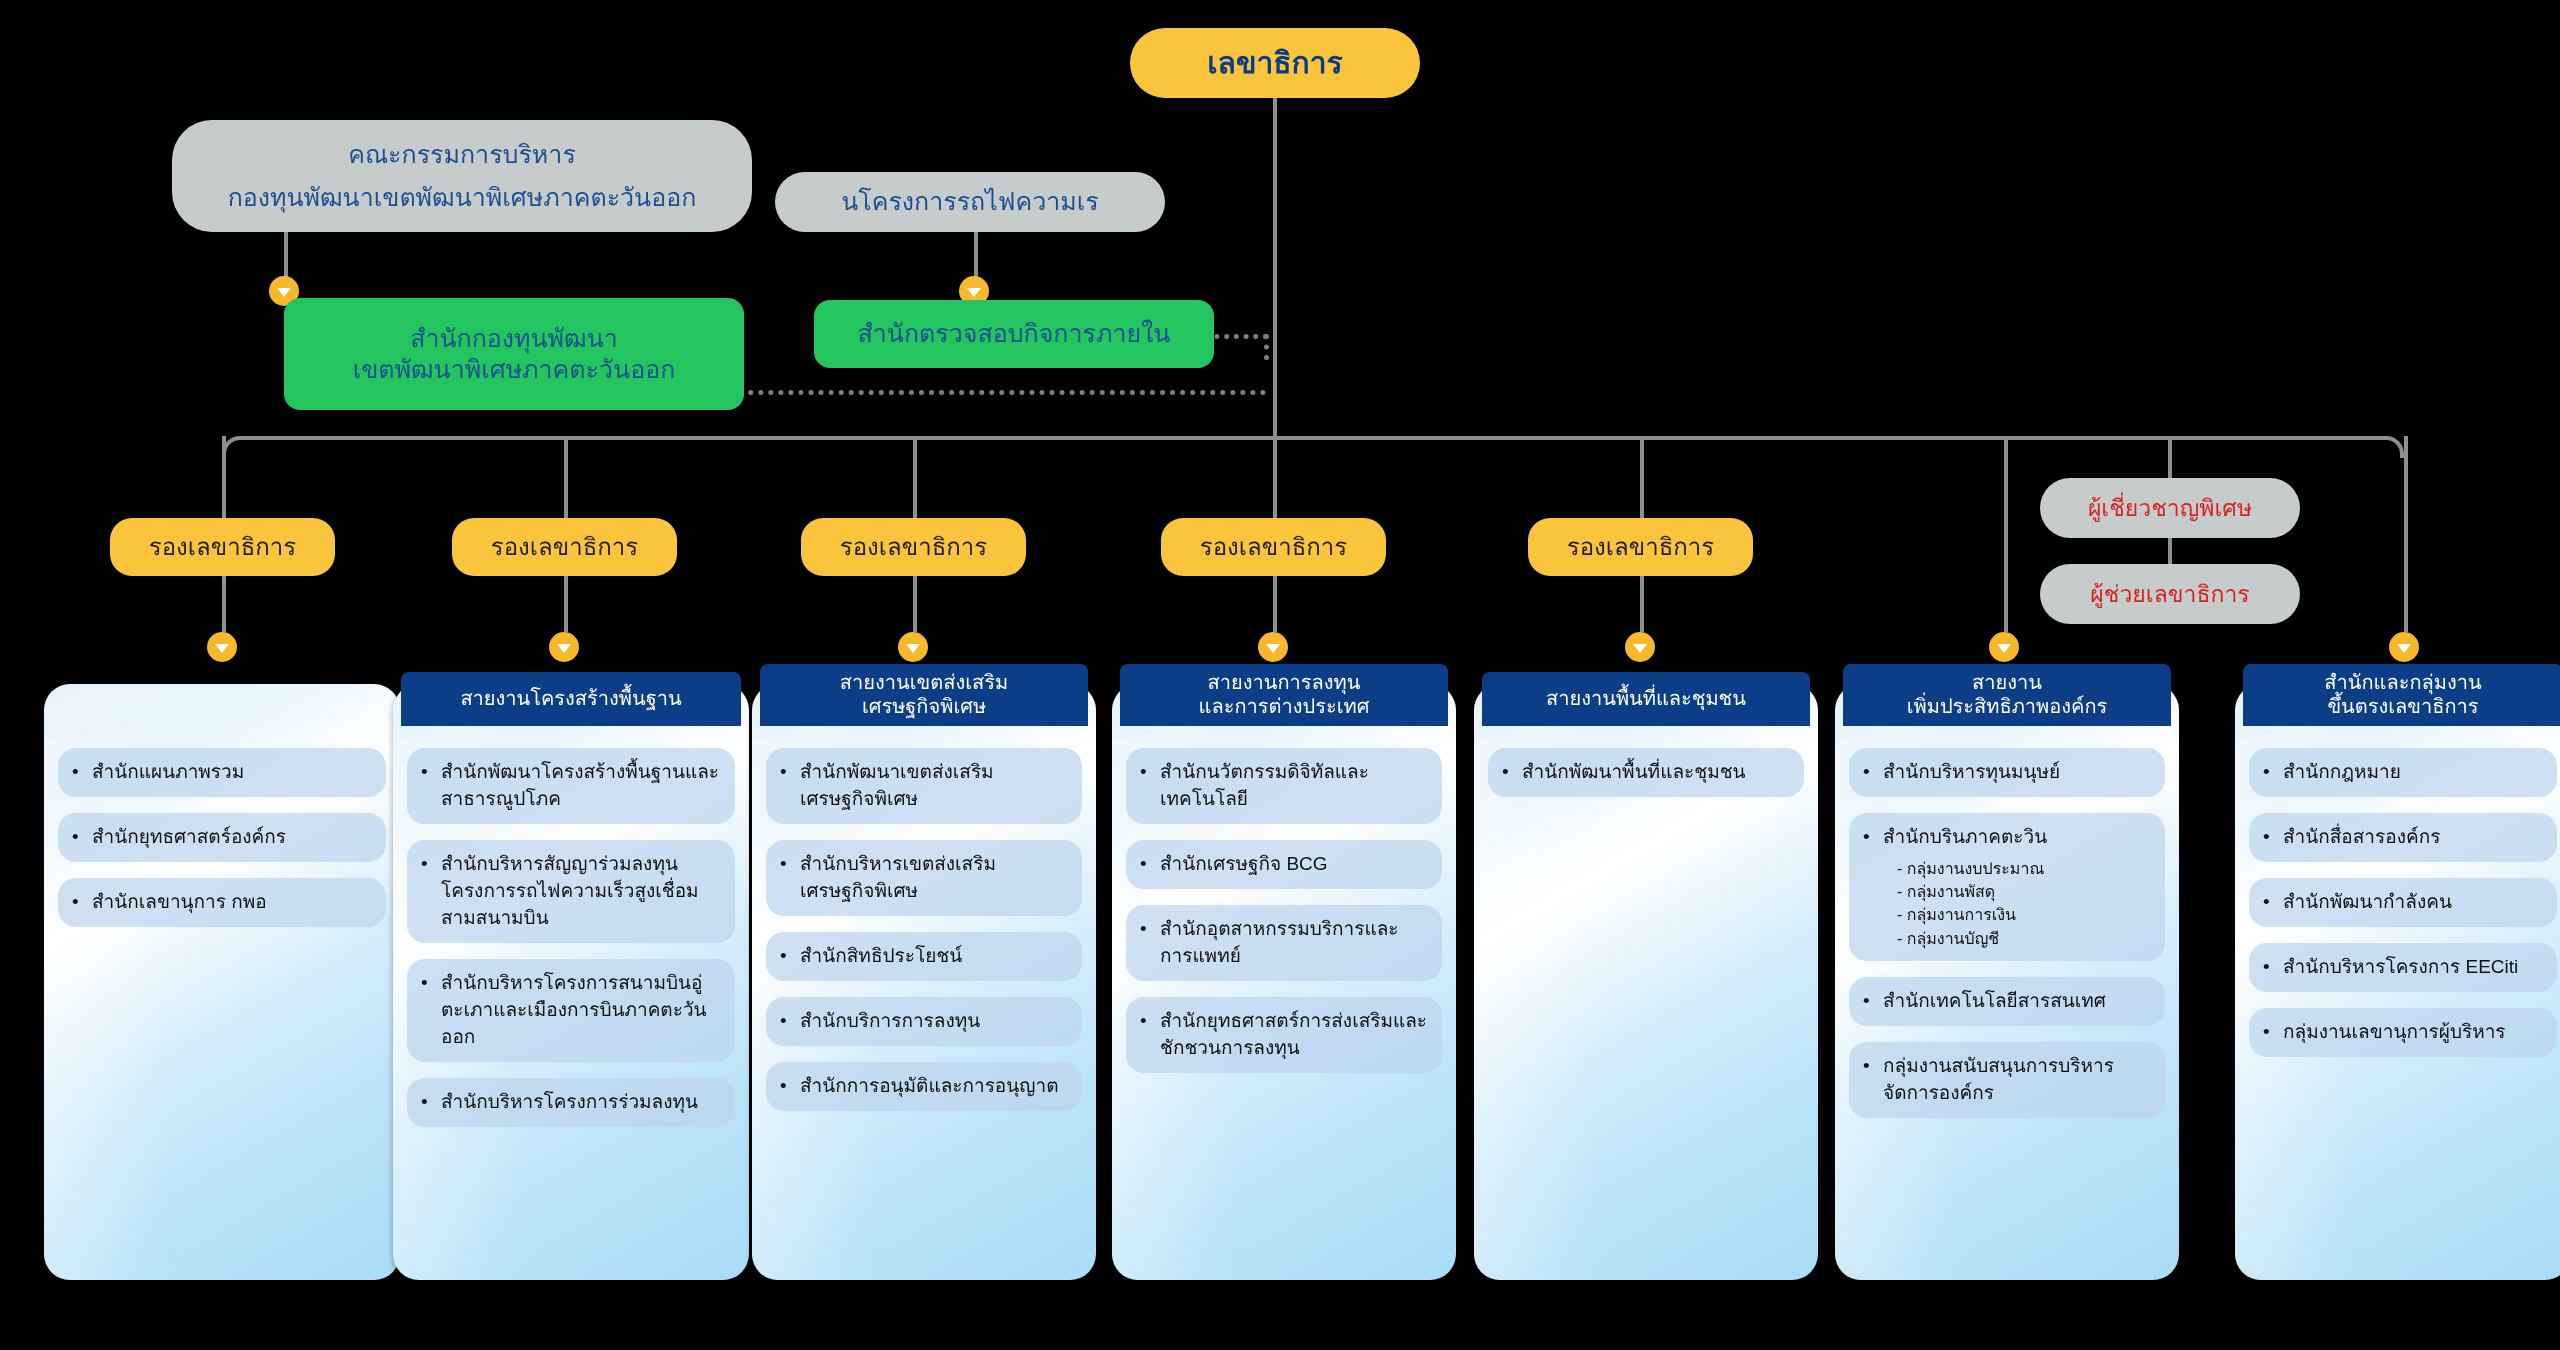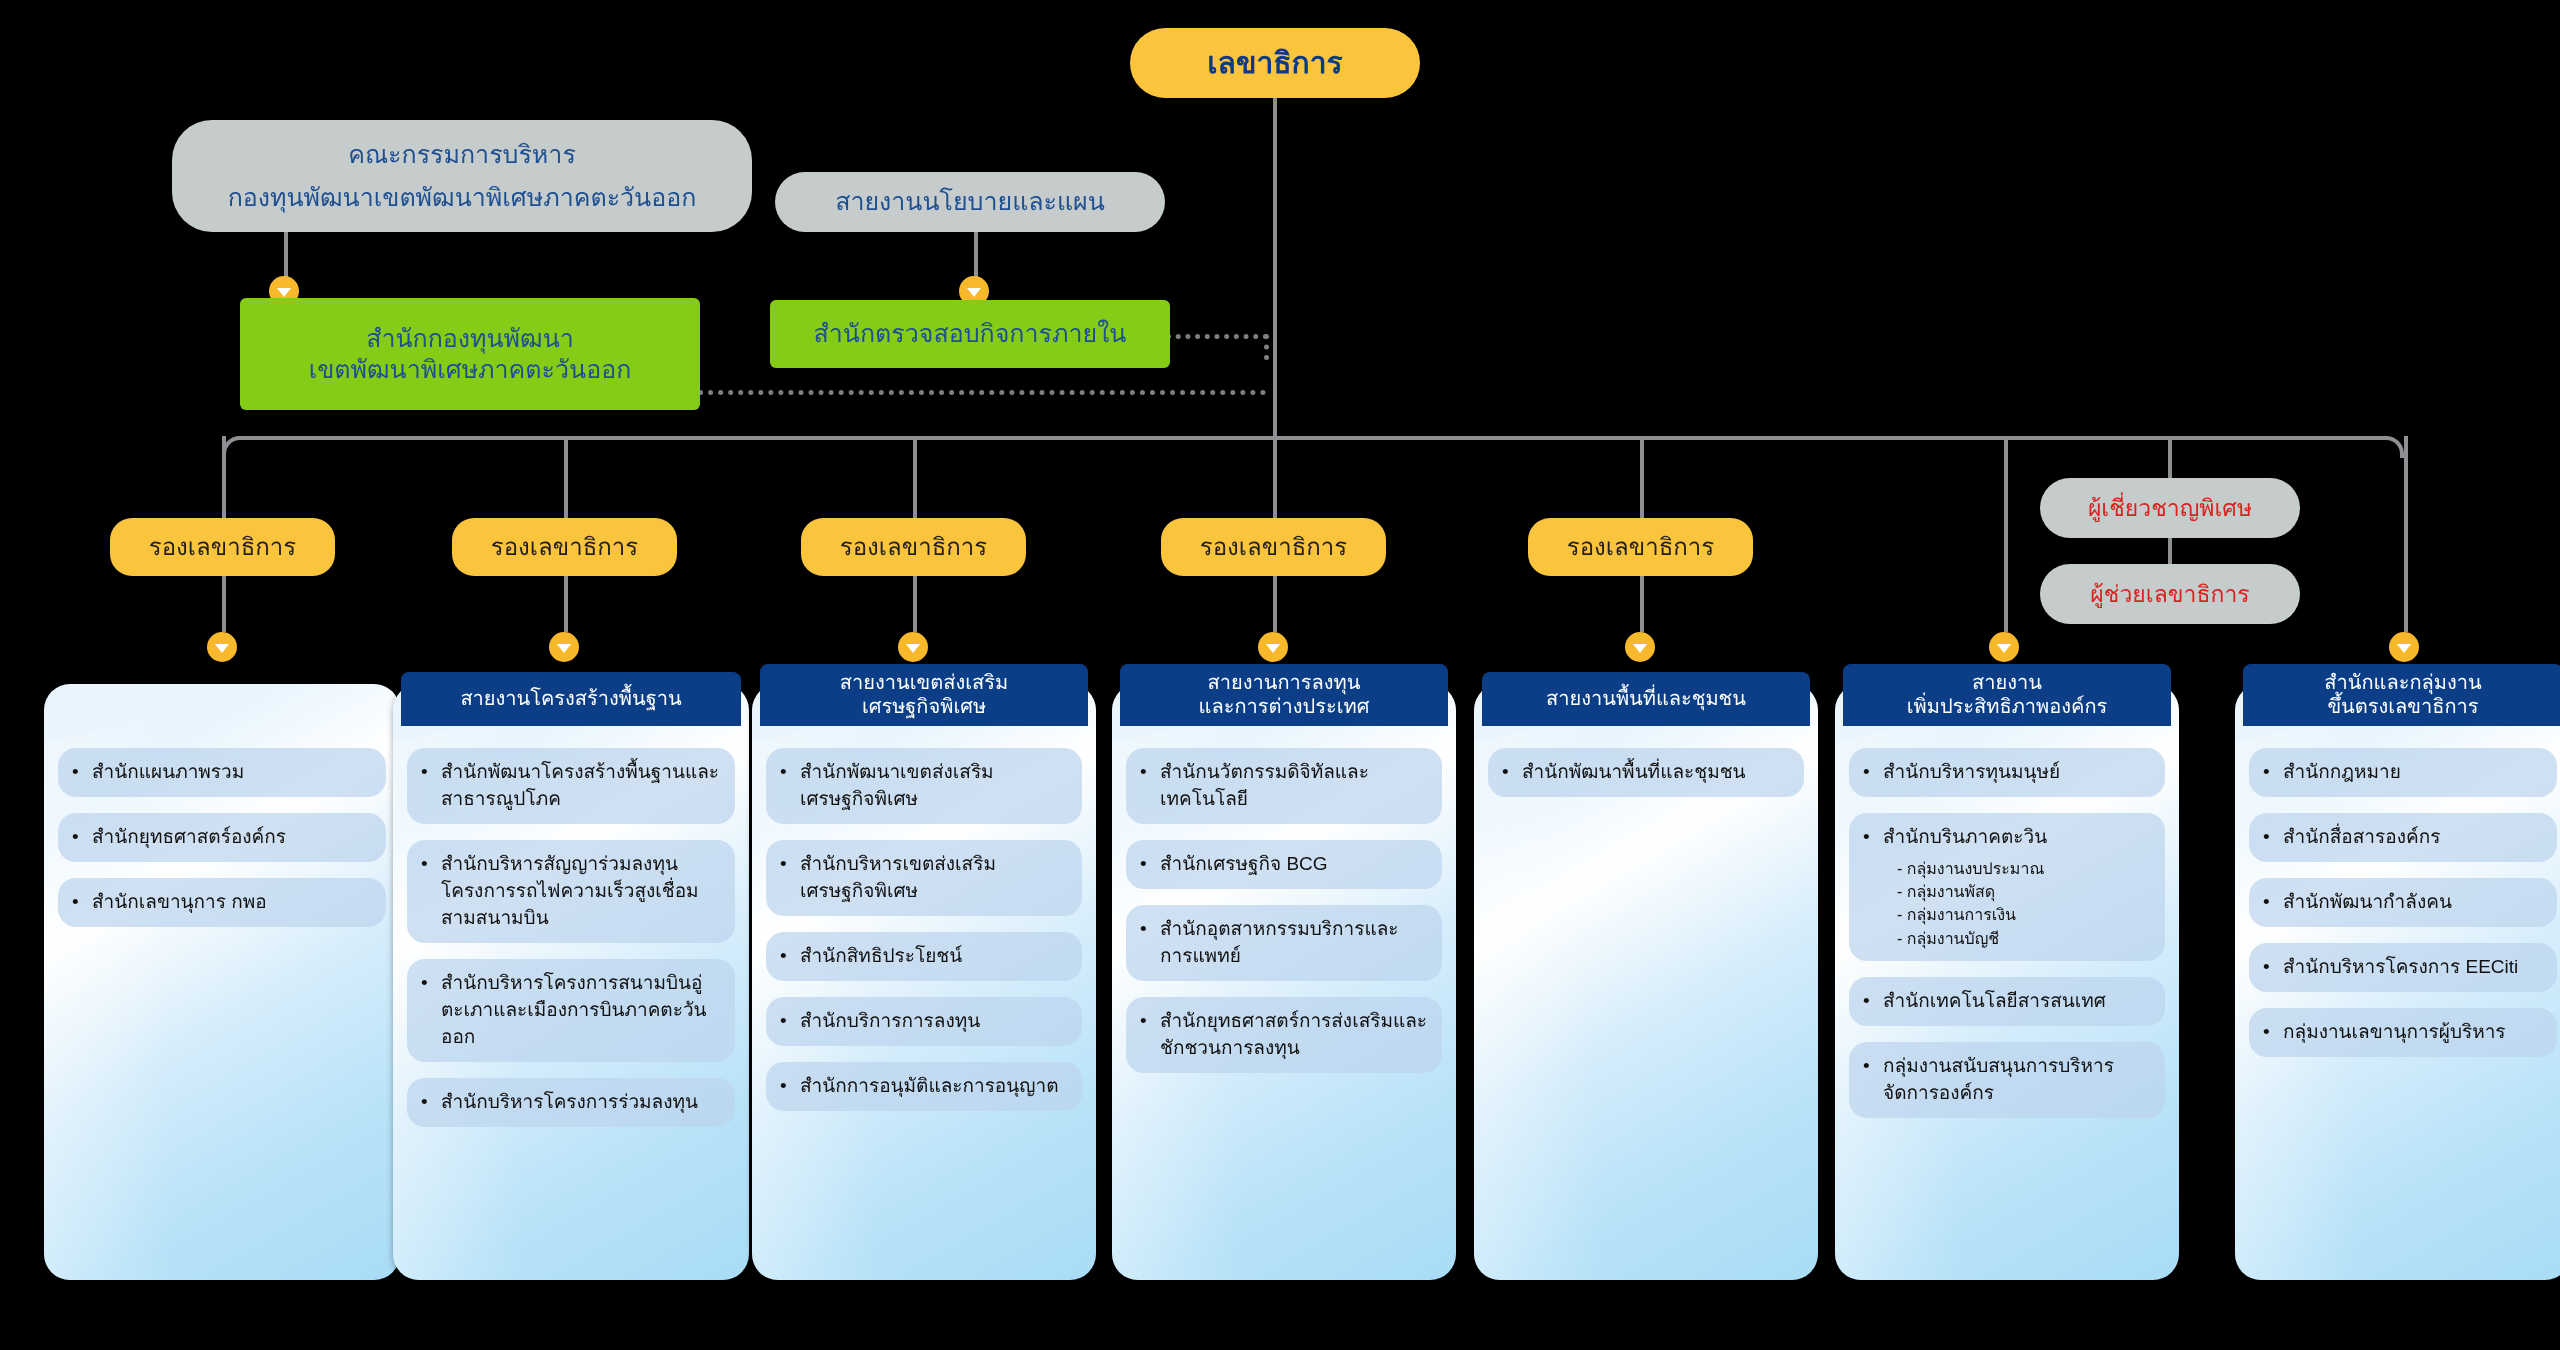--- a/index.html
+++ b/index.html
@@ -28,21 +28,21 @@
           border-top:9px solid #fff; margin-top:2px; }
 
   
   .node{ position:absolute; display:flex; align-items:center; justify-content:center;
          text-align:center; line-height:1.25; }
 
   .pill-yellow{ background:#fac53c; border-radius:44px; color:#0d3a86; font-weight:bold; }
   .pill-yellow.small{ color:#231f20; font-weight:normal; border-radius:22px; }
   .pill-grey{ background:#c6cccc; border-radius:40px; color:#1d4f91; }
   .pill-grey.red{ color:#d9231f; }
-  .pill-blue{ background:#84cc16; border-radius:6px; color:#1d4f91; }
+  .pill-blue{ background:#22c55e; border-radius:16px; color:#1d4f91;margin-left:44px; }
 
   
   .col{ position:absolute; top:684px; border-radius:26px;
         background:linear-gradient(150deg,#e9f4fd 0%, #eaf6fe 18%, #ffffff 33%, #d6edfb 55%, #b7e2f8 78%, #a9dcf6 100%);
         box-shadow:0 2px 6px rgba(0,0,0,.35);
         padding:64px 14px 18px 14px; overflow:hidden; }
   .col::before{ content:""; position:absolute; left:-10%; top:8%; width:70%; height:120%;
         background:linear-gradient(100deg,rgba(255,255,255,.55),rgba(255,255,255,0) 60%);
         transform:rotate(-12deg); pointer-events:none; }
 
@@ -107,21 +107,21 @@
   <div class="node pill-yellow" style="left:1130px; top:28px; width:290px; height:70px; font-size:30px;">
     <span>เลขาธิการ</span>
   </div>
 
   <div class="node pill-grey" style="left:172px; top:120px; width:580px; height:112px; font-size:25px; flex-direction:column;gap:12px;">
     <span>คณะกรรมการบริหาร</span>
     <span>กองทุนพัฒนาเขตพัฒนาพิเศษภาคตะวันออก</span>
   </div>
 
   <div class="node pill-grey" style="left:775px; top:172px; width:390px; height:60px; font-size:25px;">
-    <span>สายงานนโยบายและแผน</span>
+    <span>นโครงการรถไฟความเร</span>
   </div>
 
   <div class="node pill-blue" style="left:240px; top:298px; width:460px; height:112px; font-size:25px; flex-direction:column;">
     <span>สำนักกองทุนพัฒนา</span>
     <span>เขตพัฒนาพิเศษภาคตะวันออก</span>
   </div>
 
   <div class="node pill-blue" style="left:770px; top:300px; width:400px; height:68px; font-size:25px;">
     <span>สำนักตรวจสอบกิจการภายใน</span>
   </div>

